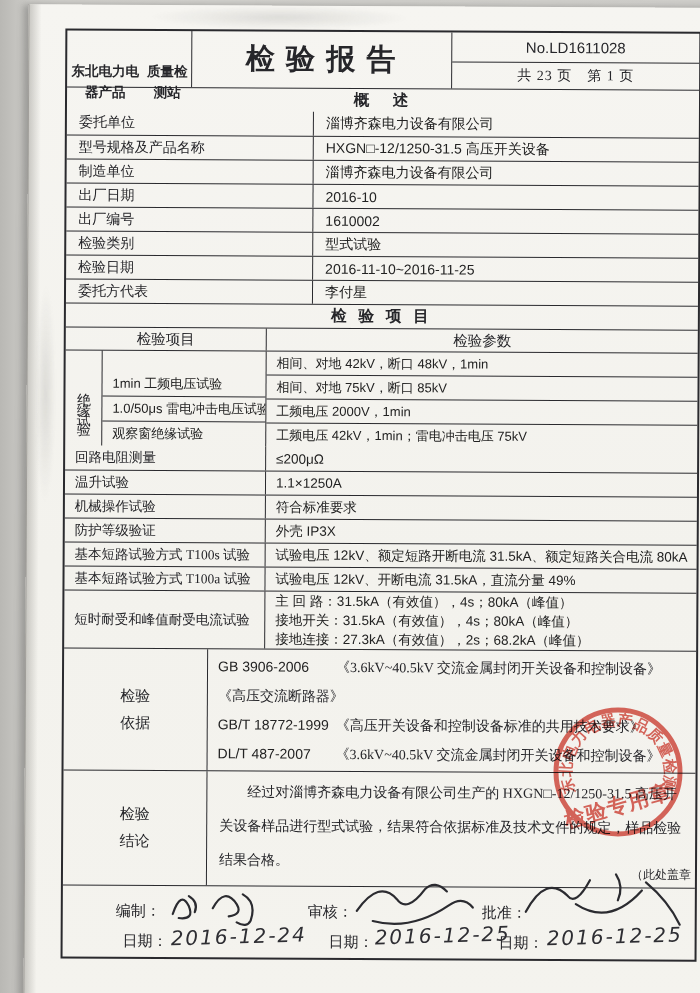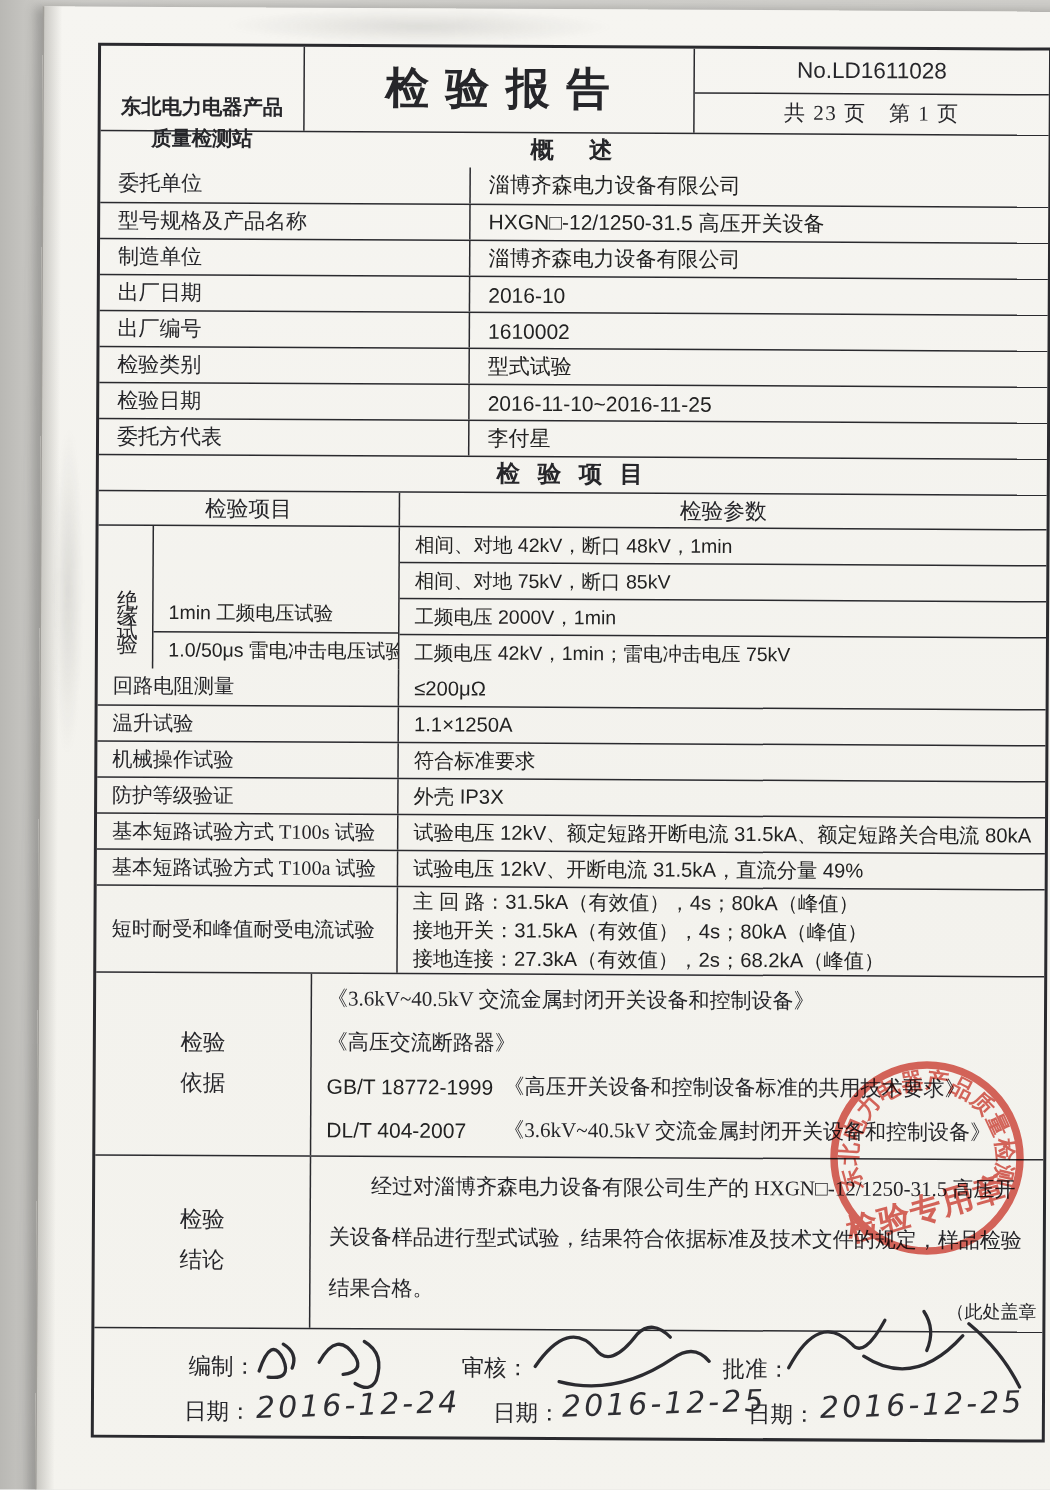--- a/index.html
+++ b/index.html
@@ -21,21 +21,21 @@
 
   .tbl{position:absolute;left:36px;top:24px;width:632px;border:2px solid #2a2a2e;background:transparent;}
   .row{display:flex;box-sizing:border-box;border-top:1px solid #2a2a2e;align-items:stretch;}
   .row:first-child{border-top:none;}
   .cell{box-sizing:border-box;border-left:1px solid #2a2a2e;min-width:0;}
   .cell:first-child{border-left:none;}
   .center{display:flex;align-items:center;justify-content:center;text-align:center;}
 
   
   .h-header{height:56px;}
-  .c-org{width:135px;font-size:13.5px;font-weight:bold;line-height:1.55;flex-direction:column;margin-top:48px;}
+  .c-org{width:124px;font-size:13.5px;font-weight:bold;line-height:1.55;flex-direction:row;margin-top:48px;}
   .c-title{width:260px;font-size:29px;font-weight:bold;letter-spacing:2px;}
   .c-num{flex:1;display:flex;flex-direction:column;}
   .num-top{height:29px;font-size:15px;font-family:"Liberation Sans",sans-serif;}
   .num-bottom{flex:1;border-top:1px solid #2a2a2e;font-size:14px;letter-spacing:1px;}
 
   .sec-title{height:24px;font-size:15.5px;font-weight:bold;letter-spacing:4px;}
 
   
   .ov{height:24px;font-size:14px;}
   .ov .lab{width:246px;display:flex;align-items:center;padding-left:12px;}
@@ -155,20 +155,21 @@
     <div class="row colhdr">
       <div class="cell c1">检验项目</div>
       <div class="cell c2">检验参数</div>
     </div>
 
     <div class="row" style="height:96px">
       <div class="cell ins-v">绝缘试验</div>
       <div class="cell ins-mid">
           <div class="sub">1min 工频电压试验</div>
           <div class="sub">1.0/50μs 雷电冲击电压试验</div>
+          <div class="sub">观察窗绝缘试验</div>
         </div>
       <div class="cell ins-right">
           <div class="sub">相间、对地 42kV，断口 48kV，1min</div>
           <div class="sub">相间、对地 75kV，断口 85kV</div>
           <div class="sub">工频电压 2000V，1min</div>
           <div class="sub">工频电压 42kV，1min；雷电冲击电压 75kV</div>
         </div>
     </div>
 
     <div>
@@ -205,47 +206,48 @@
           <div>接地开关：31.5kA（有效值），4s；80kA（峰值）</div>
           <div>接地连接：27.3kA（有效值），2s；68.2kA（峰值）</div>
         </div>
     </div>
 
     <div class="row basis">
       <div class="cell lab">检验
 依据</div>
       <div class="cell val">
           <div class="std">
+            <span class="code">GB 3906-2006</span>
             <span class="ti">《3.6kV~40.5kV 交流金属封闭开关设备和控制设备》</span>
           </div>
           <div class="std">
             <span class="ti">《高压交流断路器》</span>
           </div>
           <div class="std">
             <span class="code">GB/T 18772-1999</span>
             <span class="ti">《高压开关设备和控制设备标准的共用技术要求》</span>
           </div>
           <div class="std">
-            <span class="code">DL/T 404-2007</span>
+            <span class="code">DL/T 487-2007</span>
             <span class="ti">《3.6kV~40.5kV 交流金属封闭开关设备和控制设备》</span>
           </div>
         </div>
     </div>
 
     <div class="row concl">
       <div class="cell lab">检验
 结论</div>
       <div class="cell val">
         <p>经过对淄博齐森电力设备有限公司生产的 HXGN□-12/1250-31.5 高压开关设备样品进行型式试验，结果符合依据标准及技术文件的规定，样品检验结果合格。</p>
         <div class="stamp-note">（此处盖章</div>
       </div>
     </div>
 
     <div class="row sigrow">
-      <span class="siglab" style="left:63px">编制：</span>
+      <span class="siglab" style="left:53px">编制：</span>
       <span class="siglab" style="left:245px">审核：</span>
       <span class="siglab" style="left:419px">批准：</span>
 
       <svg class="sigsvg" style="left:102px;top:-4px" width="110" height="46" viewBox="0 0 110 46">
         <path d="M8 32 Q16 8 24 24 Q30 38 14 36 M24 14 Q34 20 30 30"></path>
         <path d="M48 26 Q60 4 72 22 Q78 32 64 34 M78 12 Q92 20 86 38 Q82 46 72 40"></path>
       </svg>
       <svg class="sigsvg" style="left:288px;top:-14px" width="130" height="58" viewBox="0 0 130 58">
         <path d="M6 38 Q28 6 46 26 Q56 40 74 16 Q84 6 96 18"></path>
         <path d="M22 48 Q60 58 98 32 Q112 22 122 34"></path>

